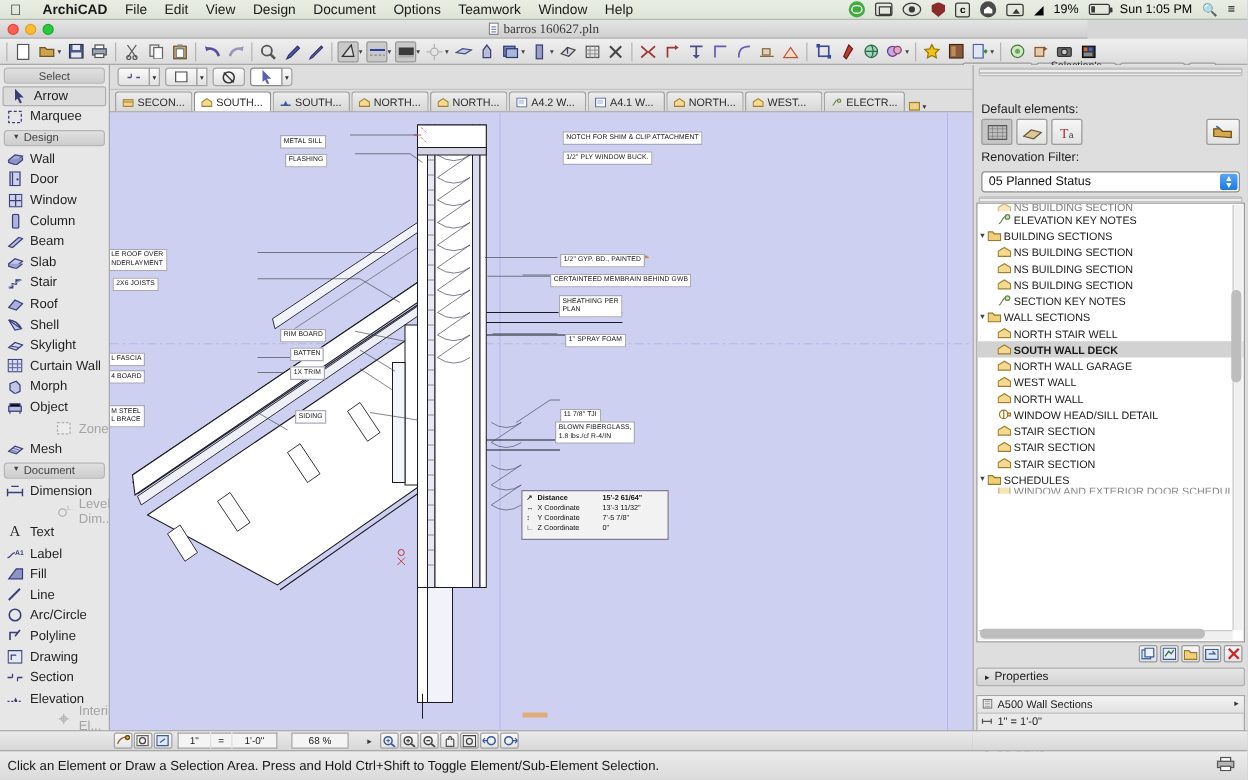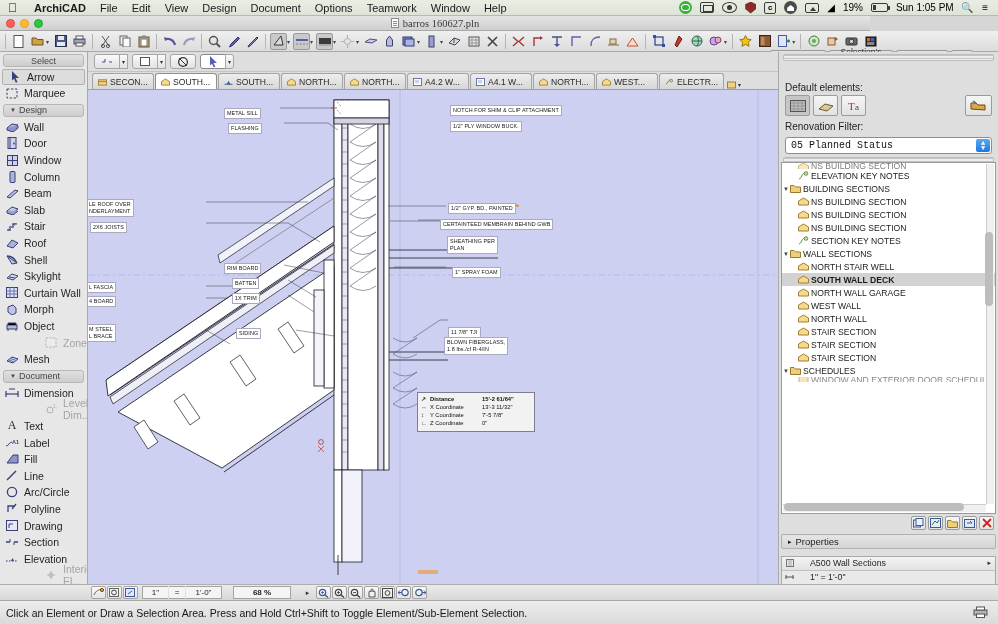--- a/index.html
+++ b/index.html
@@ -163,21 +163,21 @@
     background: #dedede; border-left: 1px solid #a9a9a9;
   }
   .rsec-title { font-size: 10px; color: #222; padding: 20px 6px 2px; }
   .defrow { display: flex; align-items: center; padding: 0 6px; gap: 3px; }
   .dbtn { width: 25px; height: 21px; border: 1px solid #9b9b9b; border-radius: 2px;
           background: linear-gradient(to bottom,#f6f6f6,#e2e2e2); display:flex;align-items:center;justify-content:center;}
   .dbtn.act { background: #c6c6c6; }
   .dbtn.right { margin-left: auto; width: 27px; }
   .combo {
     margin: 3px 6px; height: 17px; background: #fff; border: 1px solid #8e8e8e; border-radius: 3px;
-    display: flex; align-items: center; padding-left: 5px; font-size: 10px; color: #111; position: relative; font-family: Liberation Mono, monospace;
+    display: flex; align-items: center; padding-left: 5px; font-size: 10px; color: #111; position: relative;
   }
   .combo .arrws {
     position: absolute; right: 1px; top: 1px; bottom: 1px; width: 14px;
     background: linear-gradient(to bottom,#5aa7f5,#1c7ae0); border-radius: 2px;
     color: #fff; font-size: 7px; display:flex;flex-direction:column;align-items:center;justify-content:center;line-height:5px;
   }
   .grip { height: 7px; margin: 3px 4px 1px; background:
       repeating-linear-gradient(to bottom,#c4c4c4 0 1px,#ededed 1px 3px); border:1px solid #bdbdbd; border-radius:2px;}
   .navbar2 { display:flex; align-items:center; padding: 2px 4px; gap: 2px;}
   .nbtn { width:22px;height:17px;border:1px solid #9b9b9b;border-radius:2px;
@@ -197,21 +197,21 @@
   .hthumb { position:absolute; left:1px; bottom:1px; width:180px; height:8px; background:#bdbdbd; border-radius:4px;}
   .treebtns { position:absolute; right:4px; top:464px; display:flex; gap:2px; }
   .tbb { width:15px;height:14px;border:1px solid #9b9b9b;border-radius:2px;
          background:linear-gradient(to bottom,#f7f7f7,#e3e3e3);display:flex;align-items:center;justify-content:center;font-size:8px;}
   .props {
     position:absolute; left:2px; right:2px; top:482px; height:15px;
     background: linear-gradient(to bottom,#e6e6e6,#d4d4d4); border:1px solid #b0b0b0; border-radius:2px;
     display:flex; align-items:center; padding-left:6px; font-size:9.5px; color:#222; gap:4px;
   }
   .infolist { position:absolute; left:2px; right:2px; top:504px; bottom:2px; background:#e9e9e9; border:1px solid #a8a8a8;}
-  .irow { height:13.5px; display:flex; align-items:center; font-size:8.8px; color:#1d1d1d; padding-left:3px; gap:16px;}
+  .irow { height:13.5px; display:flex; align-items:center; font-size:8.8px; color:#1d1d1d; padding-left:3px; gap:4px;}
   .irow.hdr { background: linear-gradient(to bottom,#f3f3f3,#e2e2e2); border-bottom:1px solid #c0c0c0; }
   .iico { width:9px;height:9px;flex:0 0 9px;display:flex;align-items:center;justify-content:center;font-size:7px;color:#444;}
 
   
   .zoombar {
     position: absolute; left: 88px; right: 220px; bottom: 24px; height: 16px;
     background: linear-gradient(to bottom,#eaeaea,#d8d8d8); border-top: 1px solid #aeaeae;
     display: flex; align-items: center; padding-left: 3px; gap: 1px;
   }
   .zb { width: 15px; height: 13px; border: 1px solid #a4a4a4; border-radius: 2px;
@@ -1292,20 +1292,30 @@
           <span class="tw"></span>
         <svg class="tfolder" viewBox="0 0 11 9">
             <path d="M.5 8V4L5.5 1l5 3v4z" fill="#f5d98e" stroke="#a08030"></path>
           </svg>
         <span>NORTH WALL</span>
       </div>
       <div class="tnode">
         <span class="tw"></span>
           <span class="tw"></span>
         <svg class="tfolder" viewBox="0 0 11 9">
+            <circle cx="5" cy="4.5" r="3.4" fill="none" stroke="#9a7a28"></circle>
+            <path d="M5 1v7" stroke="#9a7a28"></path>
+            <path d="M8 3.4h2.5v2.2H8z" fill="#f0cf7a" stroke="#9a7a28"></path>
+          </svg>
+        <span>WINDOW HEAD/SILL DETAIL</span>
+      </div>
+      <div class="tnode">
+        <span class="tw"></span>
+          <span class="tw"></span>
+        <svg class="tfolder" viewBox="0 0 11 9">
             <path d="M.5 8V4L5.5 1l5 3v4z" fill="#f5d98e" stroke="#a08030"></path>
           </svg>
         <span>STAIR SECTION</span>
       </div>
       <div class="tnode">
         <span class="tw"></span>
           <span class="tw"></span>
         <svg class="tfolder" viewBox="0 0 11 9">
             <path d="M.5 8V4L5.5 1l5 3v4z" fill="#f5d98e" stroke="#a08030"></path>
           </svg>
@@ -1446,21 +1456,21 @@
       </div>
     <div class="zb">
         <svg width="11" height="10">
           <rect x="0.5" y="0.5" width="9" height="8" fill="#dfe8f6" stroke="#3a5a9a"></rect>
           <path d="M3 6l4-3" stroke="#3a5a9a"></path>
         </svg>
       </div>
     <div class="zfield" style="width:26px;margin-left:3px;border-right:none;">1"</div>
     <div class="zfield" style="width:16px;border-left:none;border-right:none;">=</div>
     <div class="zfield" style="width:36px;border-left:none;">1'-0"</div>
-    <div class="zfield" style="width:58px;margin-left:10px;font-weight:bold;">68 %</div>
+    <div class="zfield" style="width:46px;margin-left:10px;">68 %</div>
     <div class="zb" style="margin-left:8px;border:none;background:none;">▸</div>
     <div class="zb">
         <svg width="11" height="10">
           <circle cx="4.5" cy="4.5" r="3.2" fill="none" stroke="#3a5a9a" stroke-width="1.2"></circle>
           <path d="M7 7l3 2.5" stroke="#3a5a9a" stroke-width="1.4"></path>
           <path d="M3 4.5h3M4.5 3v3" stroke="#3a5a9a" stroke-width=".8"></path>
         </svg>
       </div>
     <div class="zb">
         <svg width="11" height="10">

